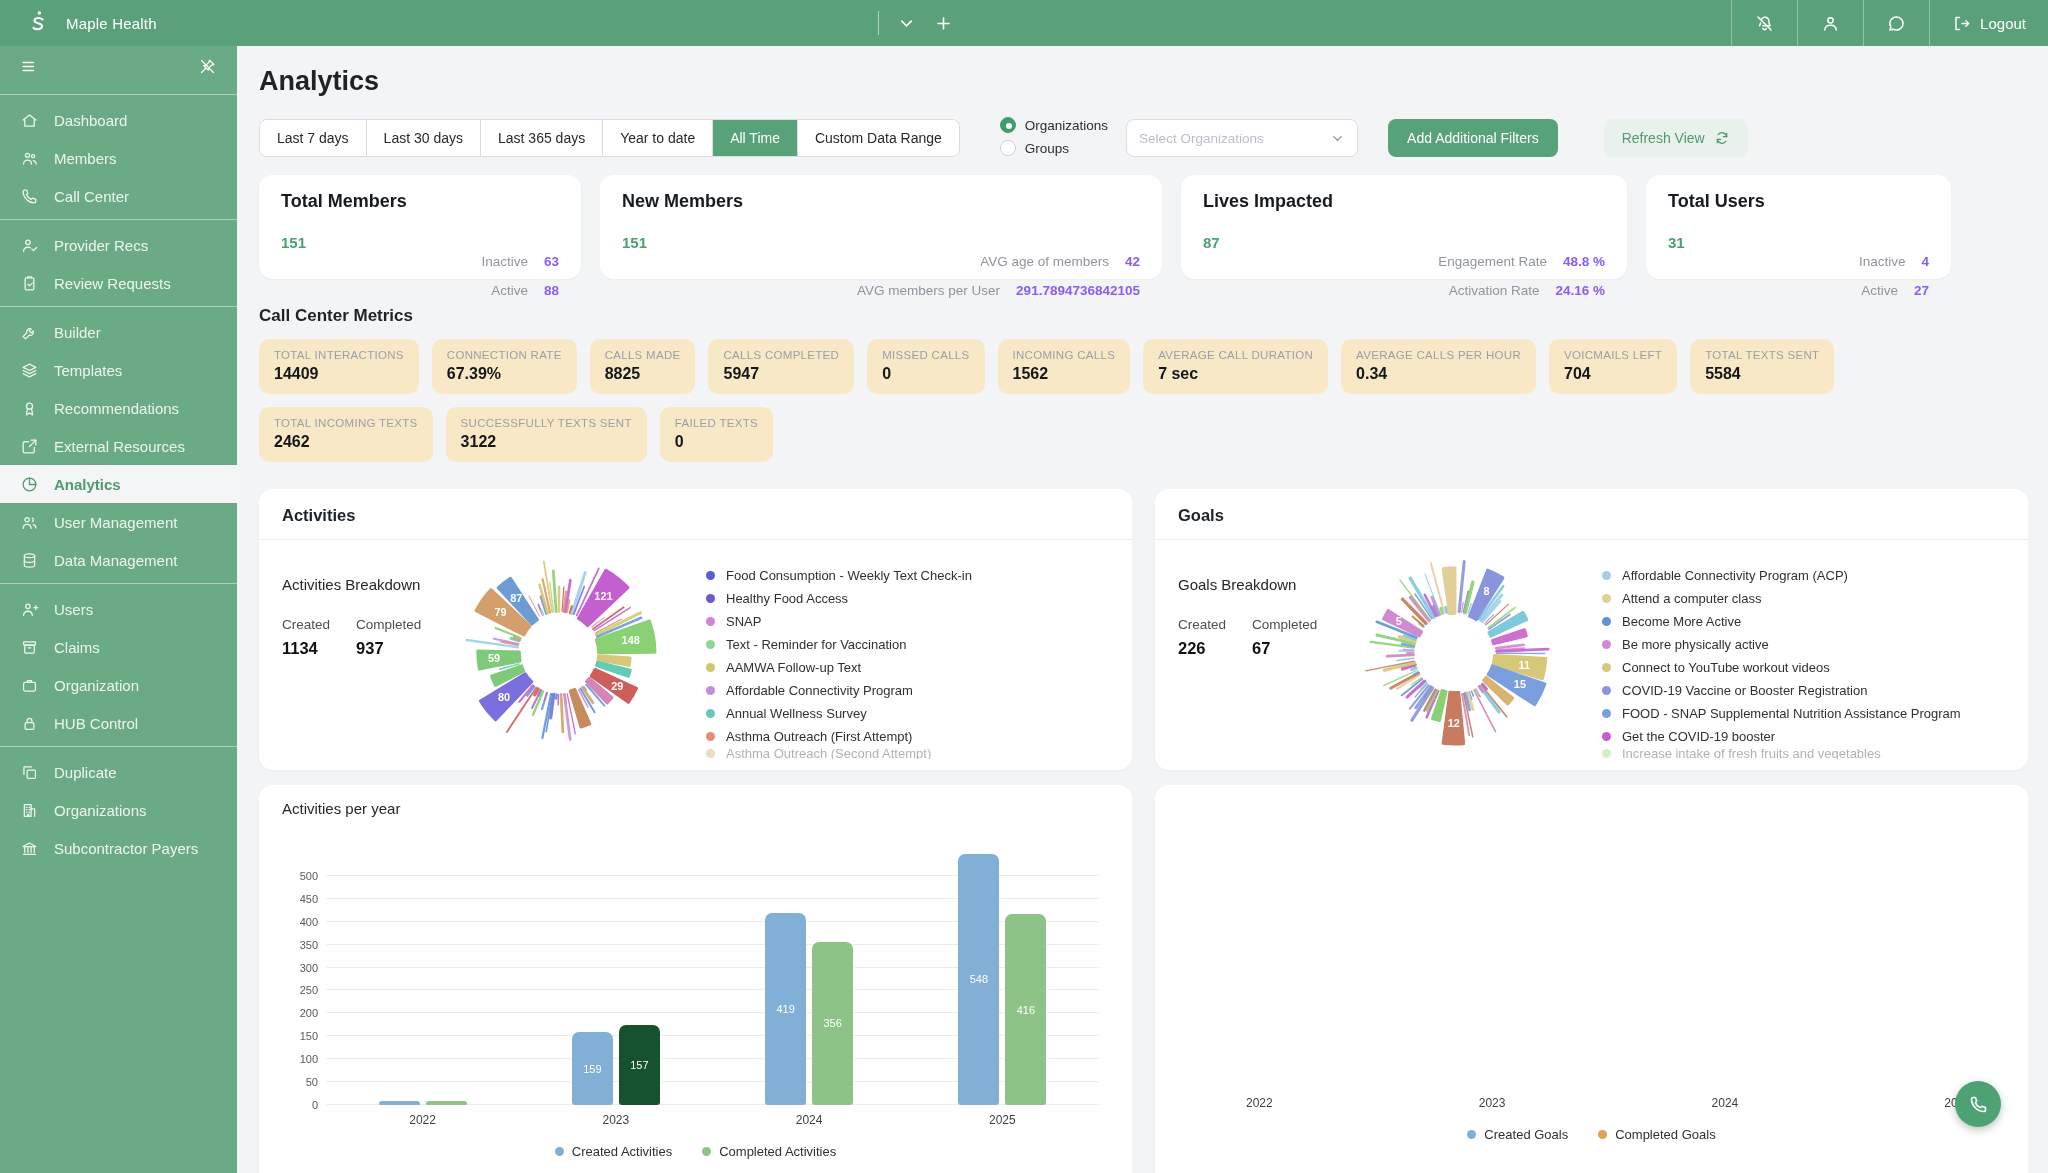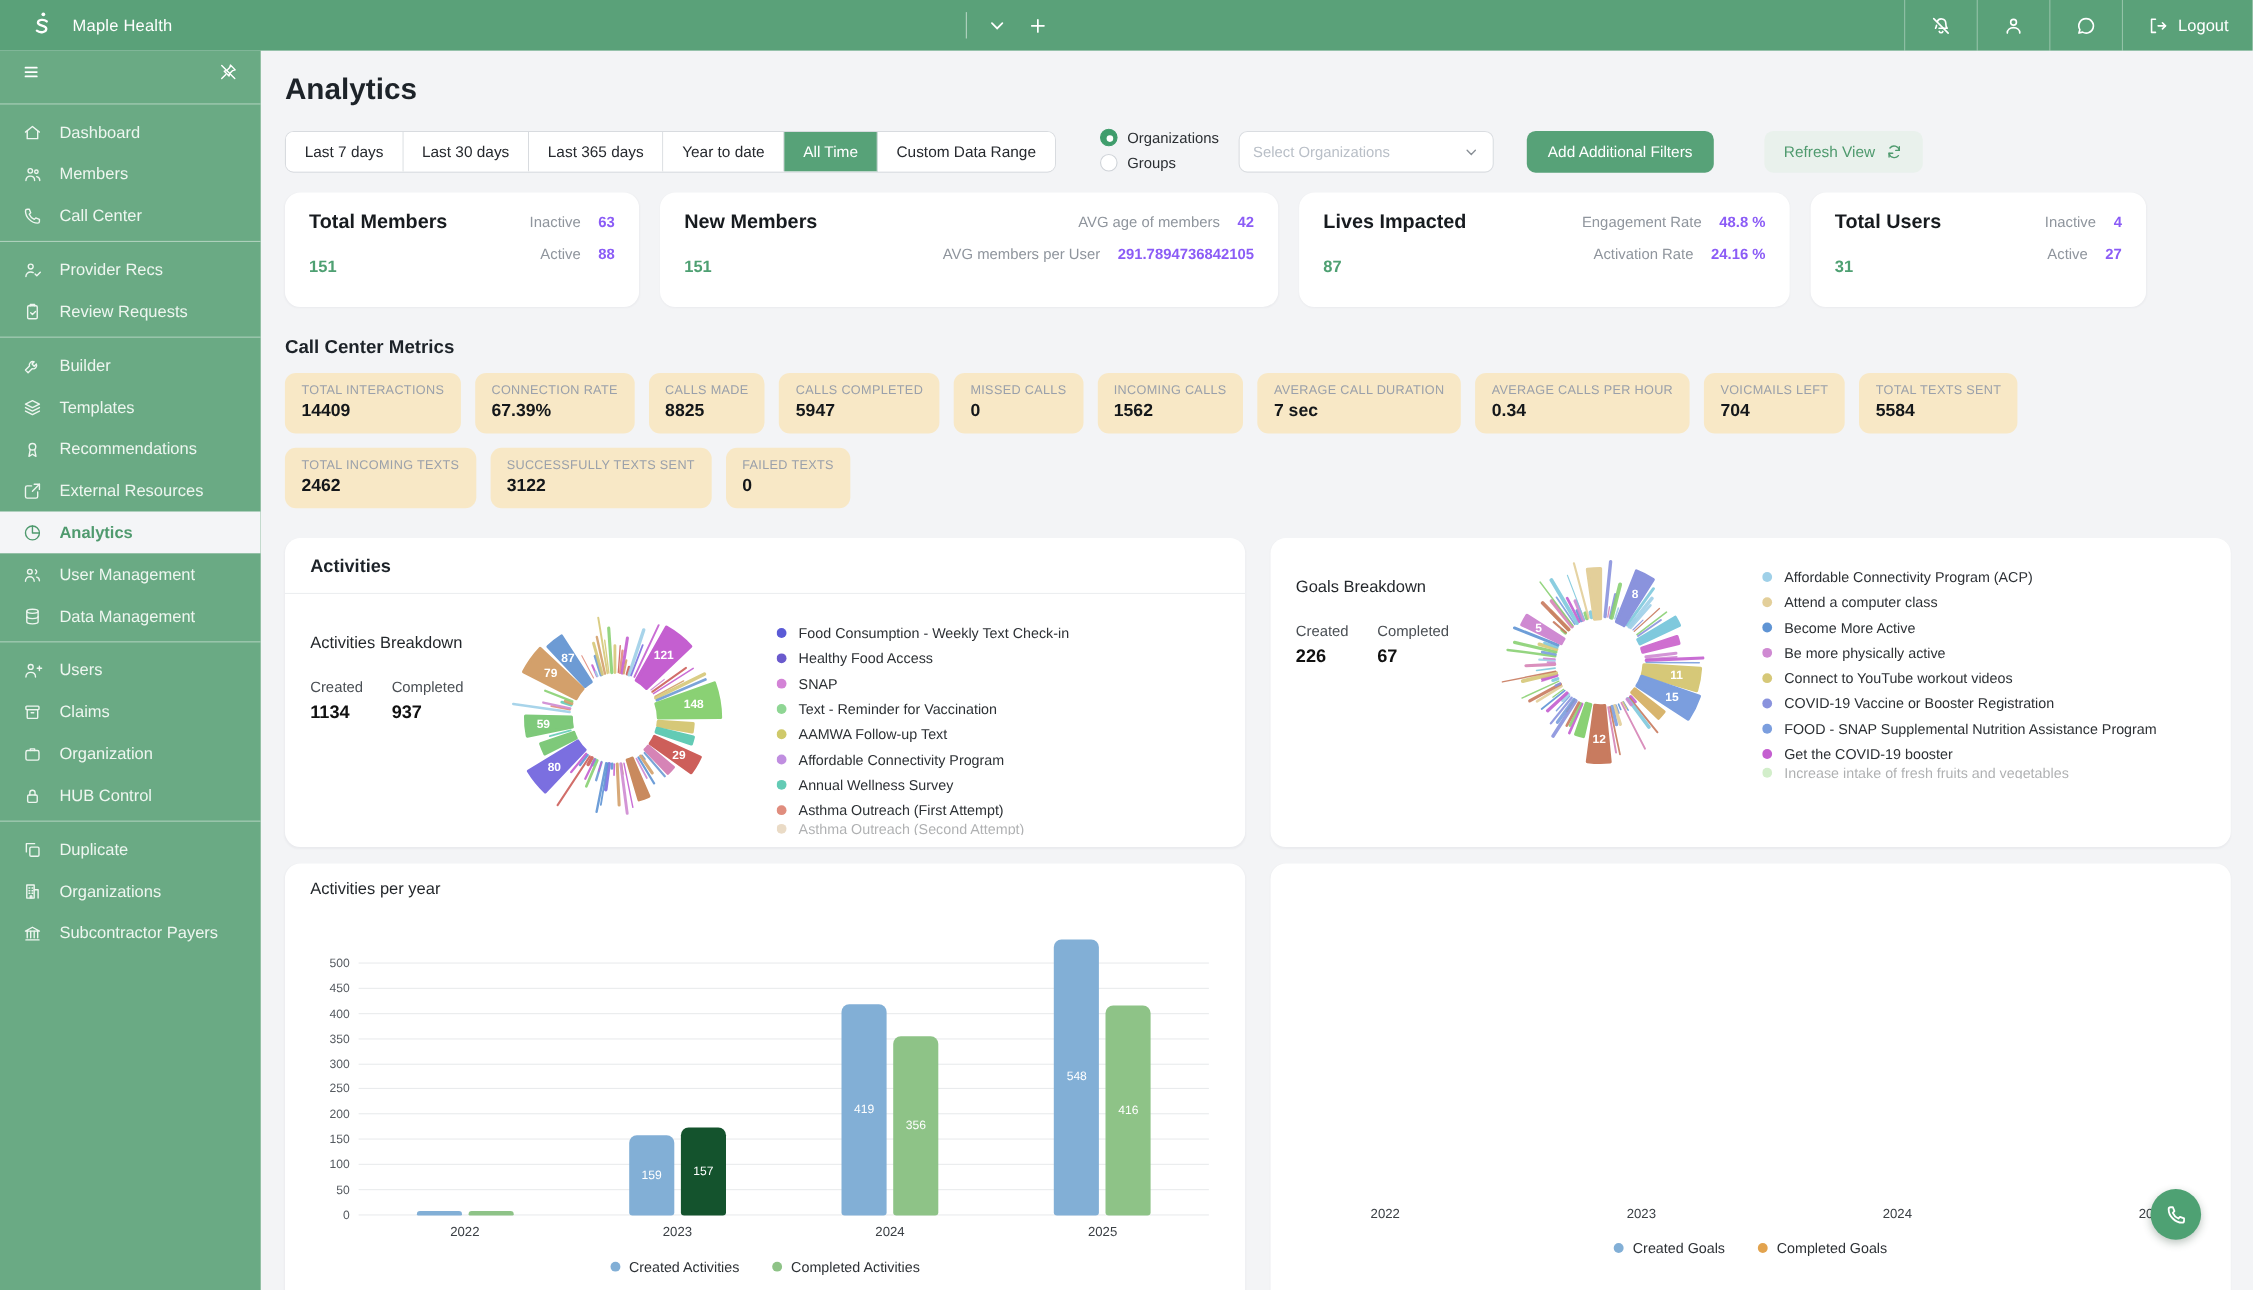--- a/index.html
+++ b/index.html
@@ -62,21 +62,21 @@
   .select svg { width:15px; height:15px; color:#8a9097; }
   .btn { height:38px; border:none; border-radius:8px; font-size:14px; cursor:pointer;
     font-family:inherit; display:flex; align-items:center; gap:9px; }
   .btn.green { background:#57a278; color:#fff; padding:0 19px; margin-left:12px; }
   .btn.soft { background:#e9f1ec; color:#4f9a6e; padding:0 18px; margin-left:28px;text-align:right; }
   .btn.soft svg { width:16px; height:16px; }
 
   
   .stats { display:flex; gap:19px; margin-top:18px; width:1692px; }
   .stat-card { background:#fff; border-radius:14px; padding:16px 22px 14px; height:104px;
-    box-shadow:0 1px 2px rgba(20,30,40,.04); display:flex; justify-content:space-between; }
+    box-shadow:0 1px 2px rgba(20,30,40,.04); display:flex; justify-content:space-between;flex-direction:column; }
   .stat-card:nth-child(1){ flex:0 0 322px; } .stat-card:nth-child(2){ flex:0 0 562px; }
   .stat-card:nth-child(3){ flex:0 0 446px; } .stat-card:nth-child(4){ flex:0 0 305px; }
   .sc-left  .sc-title { font-size:18px; font-weight:bold; color:#171b1f; }
   .sc-left  .sc-value { margin-top:22px; color:#4ea072; font-weight:bold; font-size:15px; }
   .sc-right { display:flex; flex-direction:column; gap:14px; padding-top:3px; }
   .sc-m { display:flex; justify-content:flex-end; gap:16px; font-size:13.5px; }
   .sc-m .ml { color:#8f959d; } .sc-m .mv { color:#8b5cf6; font-weight:bold; }
 
   .sec-title { font-size:17px; font-weight:bold; color:#1d2329; margin:27px 0 13px; }
   .chips { display:flex; flex-wrap:wrap; gap:13px; width:1748px; }
@@ -646,20 +646,21 @@
               </li>
               <li class="faded">
                 <span class="ldot" style="background:#c9a06b"></span>
                 <span>Asthma Outreach (Second Attempt)</span>
               </li>
             </ul>
         </div>
       </section>
 
       <section class="card">
+        <div class="card-head">Goals</div>
         <div class="card-body">
           <div class="bd-left">
             <div class="bd-title">Goals Breakdown</div>
             <div class="bd-cols">
               <div>
                   <div class="bd-lab">Created</div>
                    <div class="bd-val">226</div>
                 </div>
               <div>
                   <div class="bd-lab">Completed</div>

